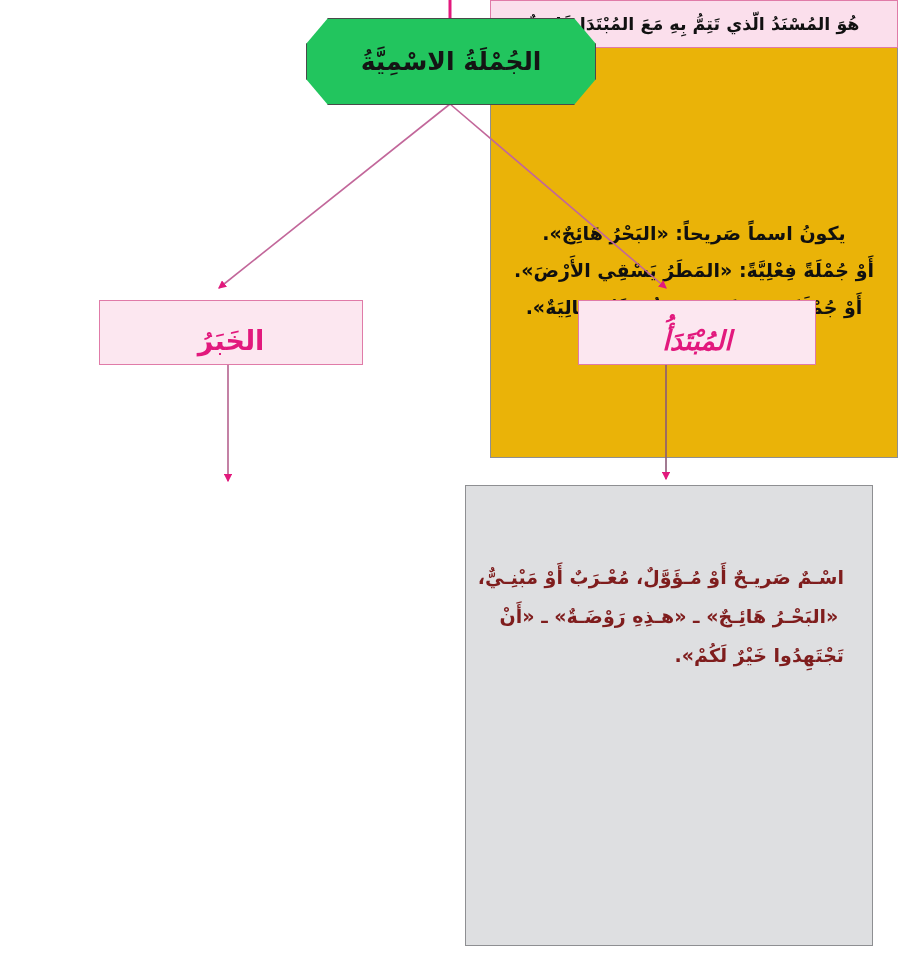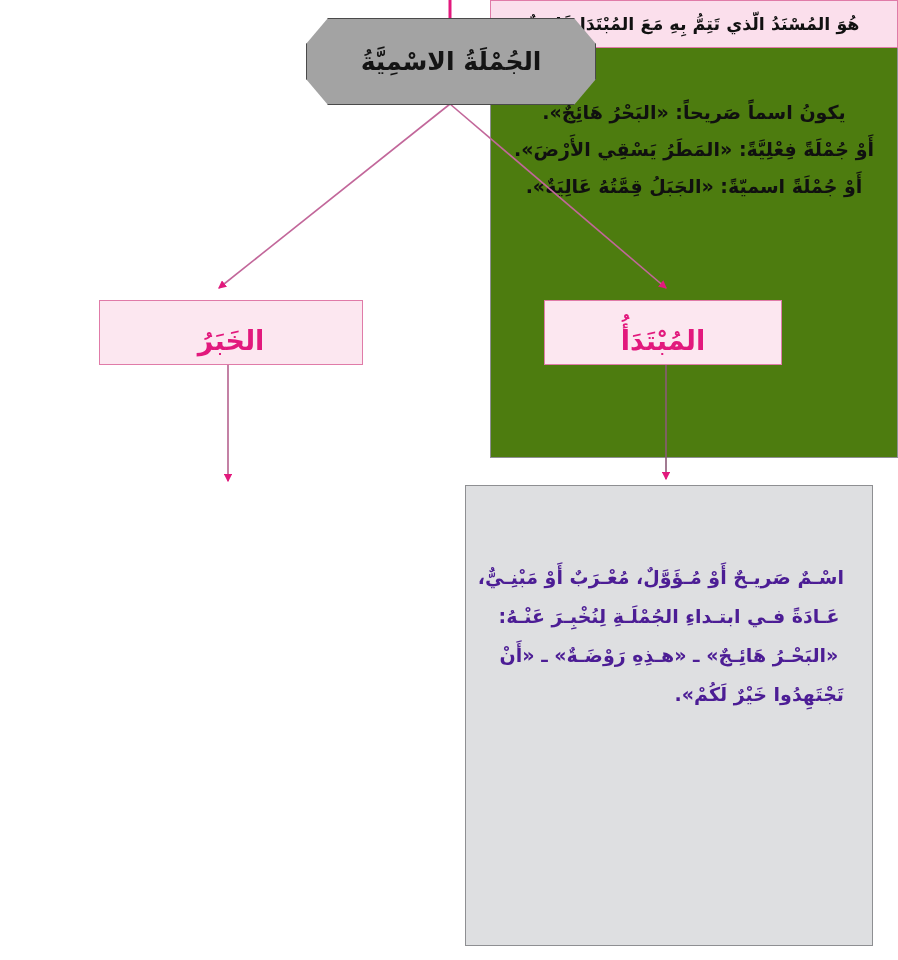--- a/index.html
+++ b/index.html
@@ -34,21 +34,21 @@
     pointer-events: none;
   }
 
   
   .octagon-node {
     position: absolute;
     left: 306px;
     top: 18px;
     width: 288px;
     height: 85px;
-    background: #a3a3a3;
+    background: #22c55e;
     border: 1.4px solid #4a4a4a;
     -webkit-clip-path: polygon(
         22px 0, calc(100% - 22px) 0,
         100% 26px, 100% calc(100% - 26px),
         calc(100% - 22px) 100%, 22px 100%,
         0 calc(100% - 26px), 0 26px);
     clip-path: polygon(
         22px 0, calc(100% - 22px) 0,
         100% 26px, 100% calc(100% - 26px),
         calc(100% - 22px) 100%, 22px 100%,
@@ -74,24 +74,25 @@
     align-items: center;
     justify-content: center;
   }
   #box-khabar {
     left: 99px;
     top: 300px;
     width: 262px;
     height: 63px;
   }
   #box-mubtada {
-    left: 544px;
+    left: 578px;
     top: 300px;
     width: 236px;
     height: 63px;
+    font-style: italic;
   }
   .pink-box-label {
     font-size: 27px;
     font-weight: bold;
     color: #e2197d;
     white-space: nowrap;
     margin-top: 16px;
   }
 
   
@@ -113,29 +114,30 @@
     background: #fbdfec;
     border: 1.6px solid #e07ba8;
     box-sizing: border-box;
     height: 48px;
     display: flex;
     align-items: center;
     justify-content: center;
     padding: 0 6px;
   }
   #panel-khabar .panel-body {
-    background: #4d7c0f;
+    background: #eab308;
     border: 1.3px solid #8e8f92;
     border-top: none;
     box-sizing: border-box;
     height: 410px;
     padding: 46px 26px 10px 26px;
     display: flex;
     flex-direction: column;
     align-items: center;
+    justify-content: center;
   }
   .panel-header-text {
     font-size: 17.5px;
     font-weight: bold;
     color: #111111;
     white-space: nowrap;
   }
   .khabar-line {
     font-size: 19px;
     font-weight: bold;
@@ -149,21 +151,21 @@
     left: 465px;
     top: 485px;
     width: 408px;
     height: 461px;
     padding: 72px 28px 10px 28px;
     box-sizing: border-box;
   }
   .mubtada-line {
     font-size: 19px;
     font-weight: bold;
-    color: #4c1d95;
+    color: #7f1d1d;
     line-height: 2.05;
     text-align: center;
     white-space: nowrap;
   }
   .mubtada-line.last {
     text-align: right;
   }
 </style>
 </head>
 <body>
@@ -206,18 +208,17 @@
     </div>
     <div class="panel-body">
       <div class="khabar-line">يكونُ اسماً صَريحاً: «البَحْرُ هَائِجٌ».</div>
       <div class="khabar-line">أَوْ جُمْلَةً فِعْلِيَّةً: «المَطَرُ يَسْقِي الأَرْضَ».</div>
       <div class="khabar-line">أَوْ جُمْلَةً اسميّةً: «الجَبَلُ قِمَّتُهُ عَالِيَةٌ».</div>
     </div>
   </div>
 
   <div class="detail-panel" id="panel-mubtada">
     <div class="mubtada-line">اسْـمٌ صَريـحٌ أَوْ مُـؤَوَّلٌ، مُعْـرَبٌ أَوْ مَبْنِـيٌّ،</div>
-    <div class="mubtada-line">عَـادَةً فـي ابتـداءِ الجُمْلَـةِ لِنُخْبِـرَ عَنْـهُ:</div>
     <div class="mubtada-line">«البَحْـرُ هَائِـجٌ» ـ «هـذِهِ رَوْضَـةٌ» ـ «أَنْ</div>
     <div class="mubtada-line last">تَجْتَهِدُوا خَيْرٌ لَكُمْ».</div>
   </div>
 
 </div>
 
 </body></html>

